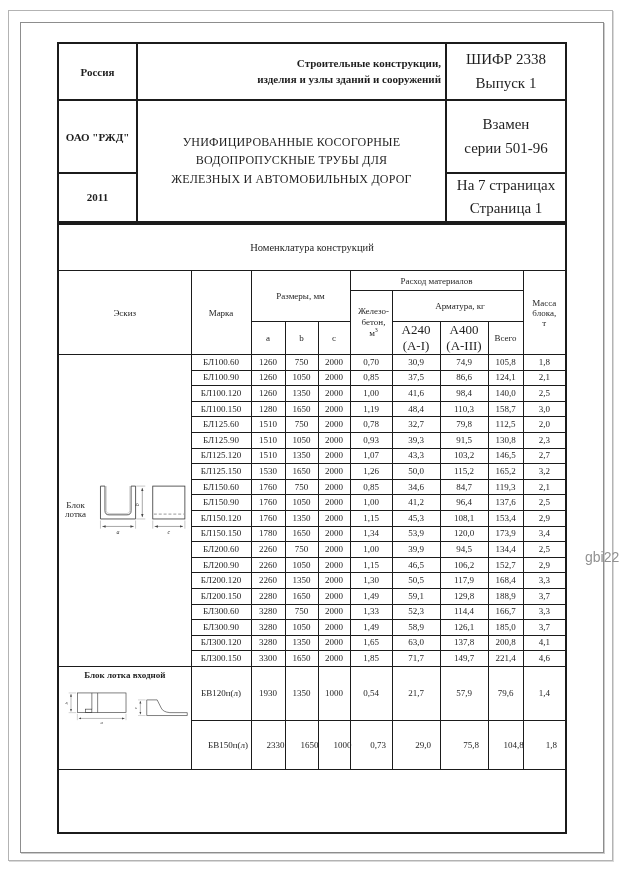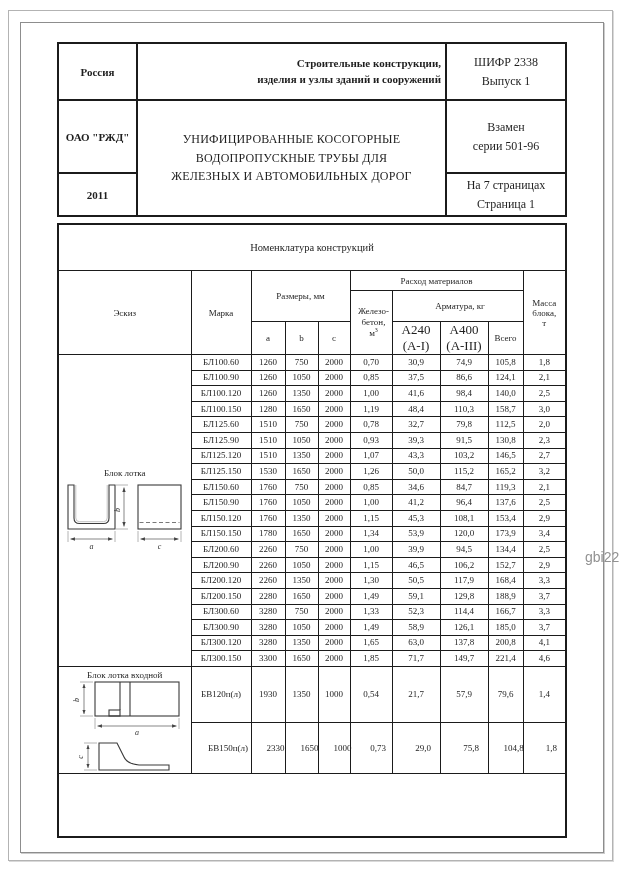--- a/index.html
+++ b/index.html
@@ -15,41 +15,41 @@
 
   
   .hdr { position:absolute; left:57px; top:42px; width:508px; }
   .hdr td { border:2px solid #1b1b1b; text-align:center; vertical-align:middle; padding:0 4px; }
   .hdr tr.r1 td { height:55px; }
   .hdr tr.r2 td { height:71px; }
   .hdr tr.r3 td { height:41px; }
   .bold11 { font-weight:bold; font-size:11px; }
   .line2 { line-height:1.45;text-align:right; }
   .doc-title { font-size:12px; letter-spacing:.2px; line-height:1.55; }
-  .small { font-size:12px; line-height:1.55; }
+  .small { font-size:15px; line-height:1.55; }
 
   
   .nom { position:absolute; left:57px; top:223px; width:508px; border:2px solid #1b1b1b; }
   .nom th, .nom td { border:1px solid #1b1b1b; padding:0 1px; text-align:center;
                      vertical-align:middle; font-weight:normal; font-size:9px; }
   .nom tr.title-row td { height:45px; font-size:10.5px; border-bottom:1px solid #1b1b1b; }
   .nom tr.h1 th { height:19px; }
   .nom tr.h2 th { height:30px; line-height:1.15;padding-left:6px; }
   .nom tr.h3 th { height:19px; }
   .nom tr.h3 th.narrow { font-size:13px; }
   .nom sup { font-size:6px; }
   .nom tbody tr.row-bl td { height:14.6px; line-height:1; }
   .nom tbody tr.row-bv1 td { height:53px; }
   .nom tbody tr.row-bv2 td { height:48px;padding-left:15px; }
   .nom tfoot td.filler { height:62px; }
   .sketch-cell { vertical-align:middle; }
   .sketch-cell .lbl { font-size:9px; }
   .sketch-cell.bv { vertical-align:top; padding-top:3px; }
-  .sketch-cell.bv .lbl { font-weight:normal; margin-bottom:0; }
-  .sk-stack { display:flex; flex-direction:column; align-items:center; gap:5px; }
+  .sketch-cell.bv .lbl { font-weight:bold; margin-bottom:0; }
+  .sk-stack { display:flex; flex-direction:row; align-items:center; gap:5px; }
   svg text { font-family:"Liberation Serif",serif; font-size:8px; font-style:italic; fill:#333; }
   .sk-line { stroke:#3a3a3a; stroke-width:1.1; fill:none; }
   .dim { stroke:#555; stroke-width:.7; }
   .ext { stroke:#777; stroke-width:.55; }
 
   .watermark { position:absolute; left:585px; top:549px; font-family:"Liberation Sans","DejaVu Sans",sans-serif;
                font-size:14px; color:#929292; }
 </style>
 </head>
 <body>

